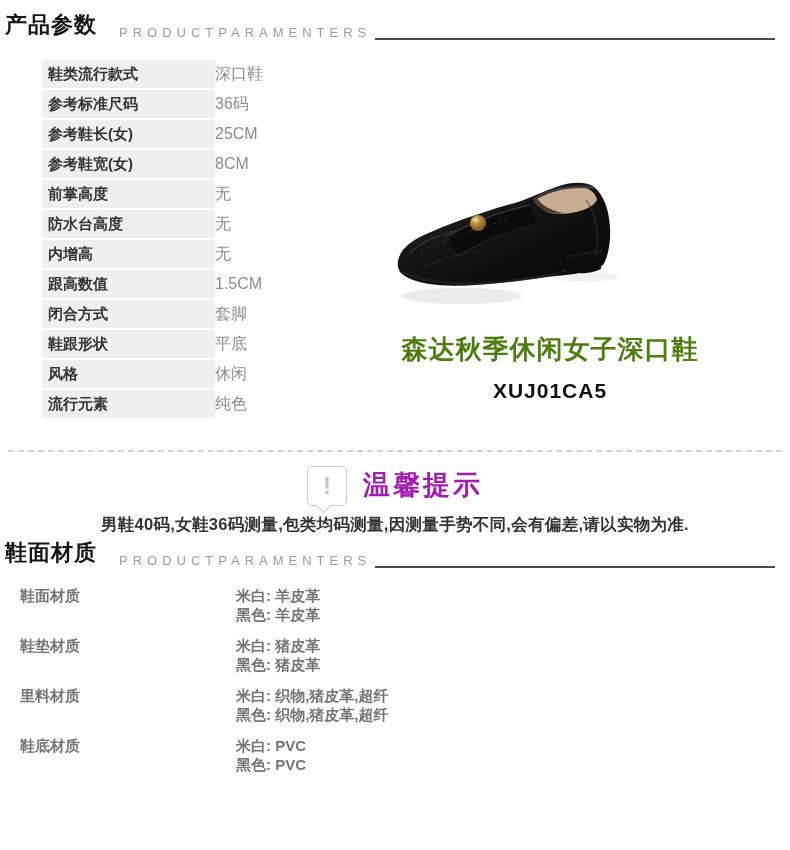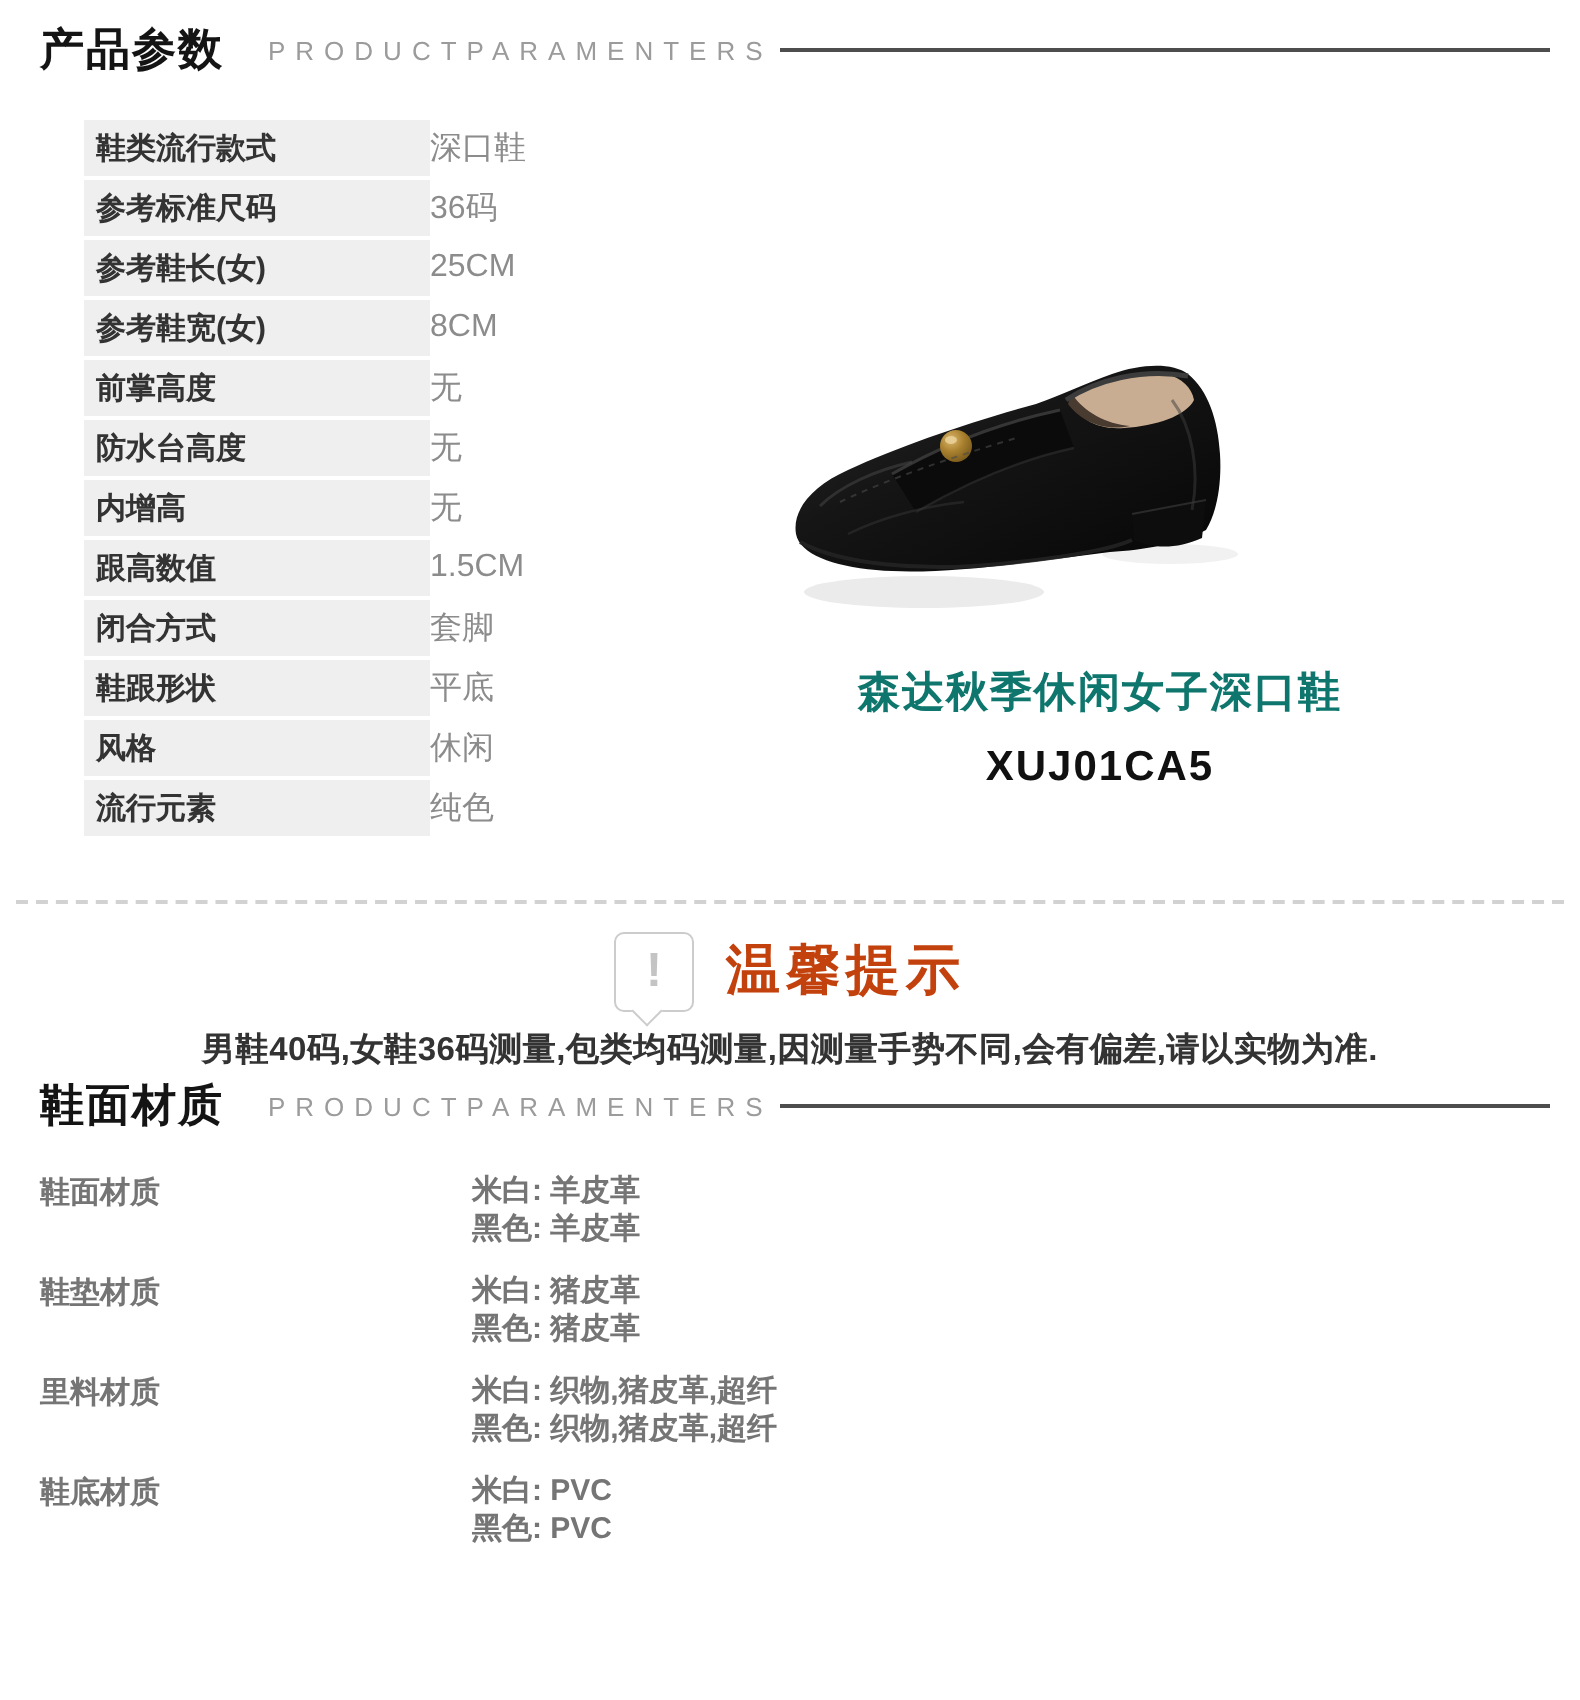--- a/index.html
+++ b/index.html
@@ -2,56 +2,56 @@
 <html><head>
 <meta charset="utf-8">
 <style>
   html,body { margin:0; padding:0; background:#fff; }
   .page {
     position:relative; width:790px; height:850px; background:#ffffff;
     font-family:"Liberation Sans","DejaVu Sans",sans-serif; overflow:hidden;
   }
 
   
-  .sec-header { position:absolute; left:20px; right:15px; display:flex; align-items:center; }
+  .sec-header { position:absolute; left:5px; right:15px; display:flex; align-items:flex-end; }
   .sec-header.h1 { top:10px; }
   .sec-header.h2 { top:538px; }
   .sec-title { font-size:22px; font-weight:bold; color:#141414; letter-spacing:1px; white-space:nowrap; }
   .sec-sub { margin-left:22px; font-size:13px; color:#9b9b9b; letter-spacing:5px; white-space:nowrap; }
   .sec-rule { flex:1; height:2px; background:#4d4d4d; margin-left:4px; }
 
   
   .param-table { position:absolute; left:28px; top:60px; width:360px;padding-left:14px; }
   .param-row { display:flex; height:28px; margin-bottom:2px; }
   .param-label {
     width:167px; background:#efefef; color:#333; font-size:15px; font-weight:bold;
     display:flex; align-items:center; padding-left:6px;
   }
   .param-value { color:#8c8c8c; font-size:16px; display:flex; align-items:center; }
 
   
   .showcase { position:absolute; left:390px; top:155px; width:320px; text-align:center; }
   .shoe-svg { width:320px; height:175px; display:block; }
-  .product-name { margin-top:2px; font-size:21px; font-weight:bold; color:#0f766e; letter-spacing:1px; }
+  .product-name { margin-top:2px; font-size:26px; font-weight:bold; color:#4d7c0f; letter-spacing:1px; }
   .product-model { margin-top:12px; font-size:21px; font-weight:bold; color:#111; letter-spacing:1px; }
 
   
   .tips { position:absolute; top:450px; left:8px; right:8px; border-top:2px dashed #d2d2d2; }
   .tips-head { display:flex; justify-content:center; align-items:flex-start; margin-top:14px; height:44px; }
   .tip-icon { position:relative; width:38px; height:38px; border:1px solid #cccccc; border-radius:5px; background:#fff; }
   .tip-icon .bang {
     position:absolute; left:0; top:0; right:0; bottom:0;
     display:flex; align-items:center; justify-content:center;
     font-size:24px; color:#c4c4c4; font-weight:bold;
   }
   .tip-icon .tail {
     position:absolute; left:10px; bottom:-6px; width:10px; height:10px; background:#fff;
     border-right:1px solid #cccccc; border-bottom:1px solid #cccccc; transform:rotate(45deg);
   }
-  .tips-title { margin-left:16px; font-size:27px; color:#c2410c; letter-spacing:3px; font-weight:600; margin-top:1px; }
+  .tips-title { margin-left:16px; font-size:27px; color:#a21caf; letter-spacing:3px; font-weight:600; margin-top:1px; }
   .tips-note { text-align:center; margin-top:4px; font-size:16.5px; color:#333; font-weight:bold; letter-spacing:0.3px; }
 
   
   .materials { position:absolute; left:20px; top:586px; }
   .mat-row { display:flex; margin-bottom:12px;gap:24px; }
   .mat-label { width:192px; font-size:15px; font-weight:bold; color:#757575; padding-top:1px; }
   .mat-values div { font-size:15px; color:#757575; line-height:19px; font-weight:600; }
 </style>
 </head>
 <body>

